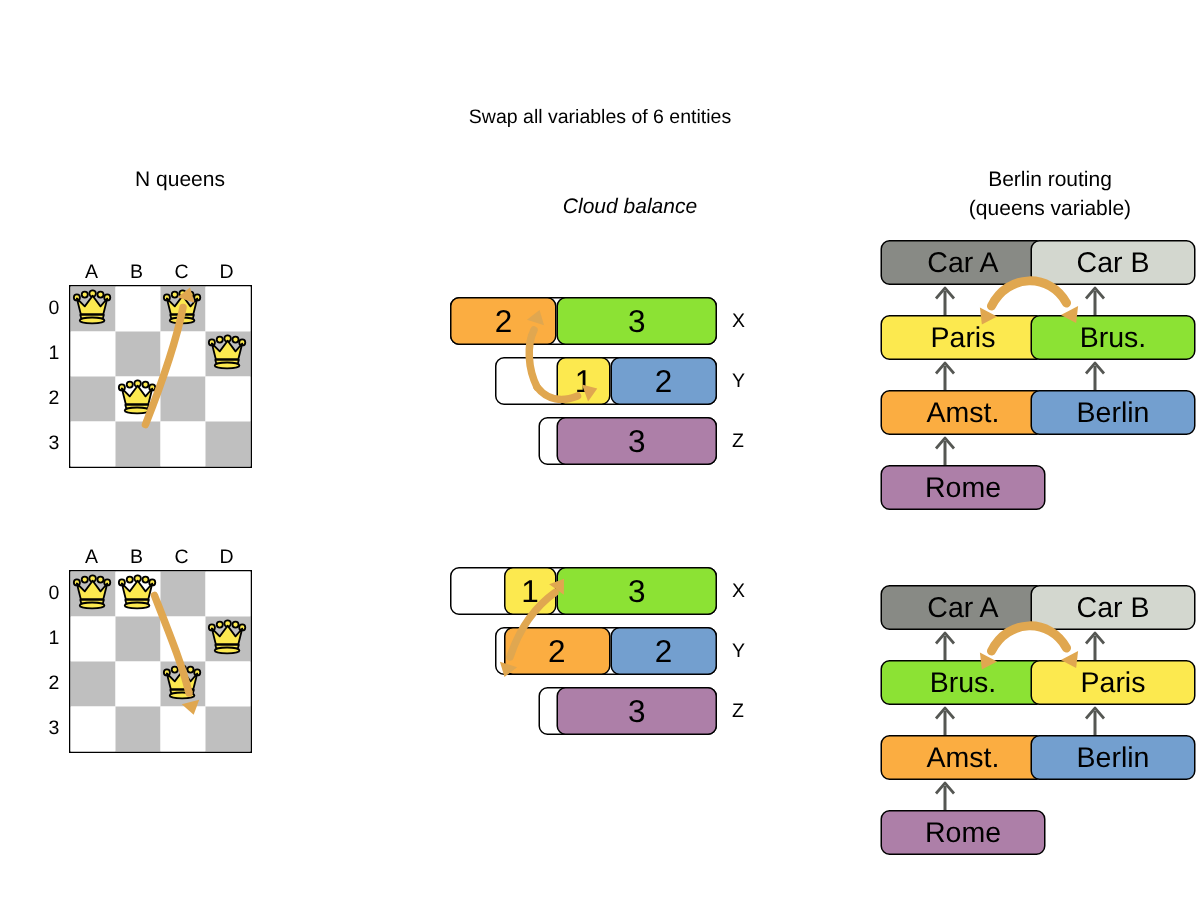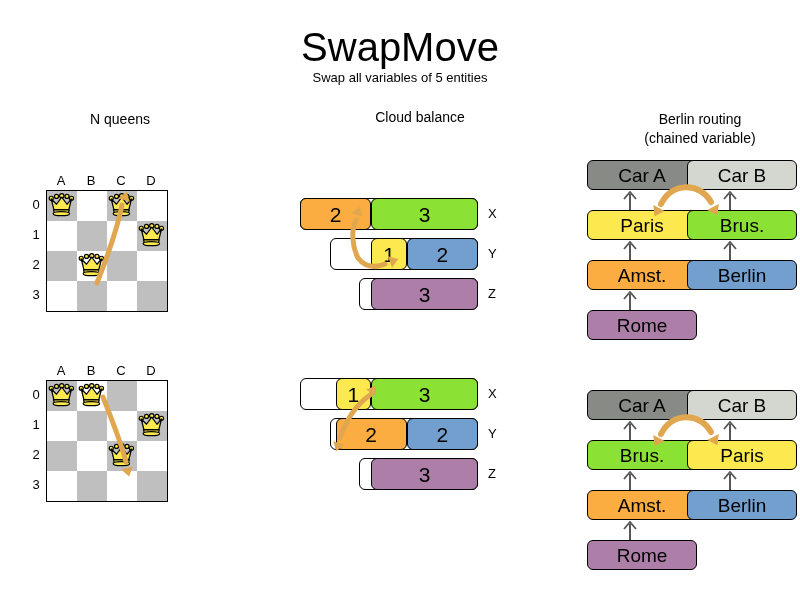--- a/index.html
+++ b/index.html
@@ -16,21 +16,21 @@
     font-size:40px;font-weight:normal;line-height:46px;letter-spacing:0px;
   }
   #subtitle{
     position:absolute;left:0;top:70px;width:800px;text-align:center;
     font-size:13px;line-height:16px;
   }
   .col-head{
     position:absolute;text-align:center;font-size:14px;line-height:19px;padding-left:20px;
   }
   #head-queens{left:0px;top:110px;width:200px;}
-  #head-cloud{left:300px;top:108px;width:200px;}
+  #head-cloud{left:300px;top:128px;width:200px;font-style:italic;}
   #head-vrp{left:580px;top:110px;width:200px;}
 
   
   .board{position:absolute;width:120px;height:120px;border:1px solid #000;box-sizing:content-box;}
   .cell{position:absolute;width:30px;height:30px;box-sizing:border-box;}
   .cell.dark{background:#bfbfbf;}
   .cell.light{background:#ffffff;}
   .file-lbl{position:absolute;width:30px;text-align:center;font-size:13px;line-height:15px;}
   .rank-lbl{position:absolute;height:30px;width:14px;text-align:center;font-size:13px;line-height:30px;}
   .queen{position:absolute;width:30px;height:30px;}
@@ -60,28 +60,27 @@
   .vhead svg{display:block;}
 
   
   .arrow-layer{position:absolute;left:0;top:0;width:800px;height:600px;pointer-events:none;}
 </style>
 </head>
 <body>
 
 <div class="root">
 
-  <div id="title">SwapMove</div>
-  <div id="subtitle">Swap all variables of 5 entities</div>
+  <div id="subtitle">Swap all variables of 6 entities</div>
 
   <div class="col-head" id="head-queens">N queens</div>
   <div class="col-head" id="head-cloud">Cloud balance</div>
   <div class="col-head" id="head-vrp">
     <div>Berlin routing</div>
-    <div>(chained variable)</div>
+    <div>(queens variable)</div>
   </div>
 
   <div id="queens-before" style="position: absolute; left: 0px; top: 0px; width: 800px; height: 600px;">
       <div class="file-lbl" style="left: 46px; top: 173px;">A</div>
       <div class="file-lbl" style="left: 76px; top: 173px;">B</div>
       <div class="file-lbl" style="left: 106px; top: 173px;">C</div>
       <div class="file-lbl" style="left: 136px; top: 173px;">D</div>
       <div class="rank-lbl" style="left: 29px; top: 190px;">0</div>
       <div class="rank-lbl" style="left: 29px; top: 220px;">1</div>
       <div class="rank-lbl" style="left: 29px; top: 250px;">2</div>

